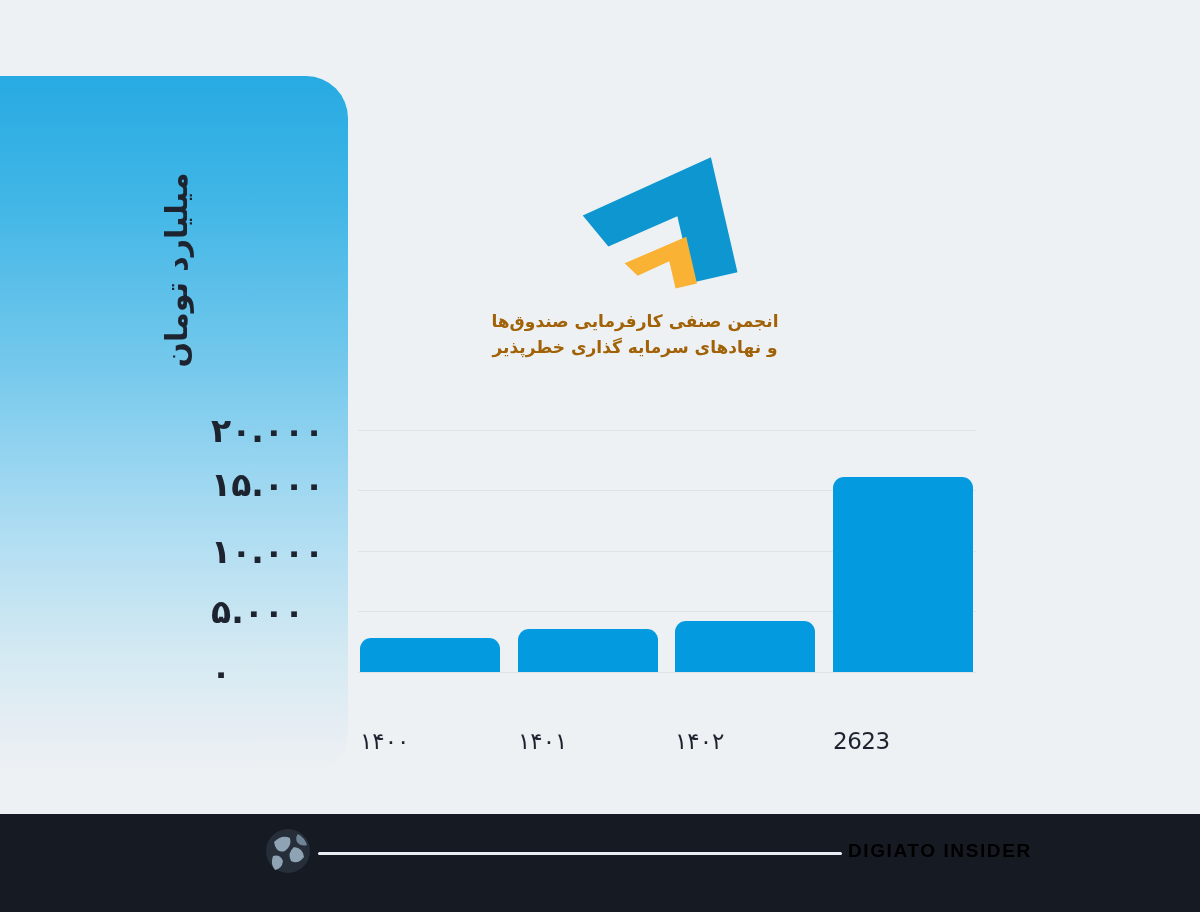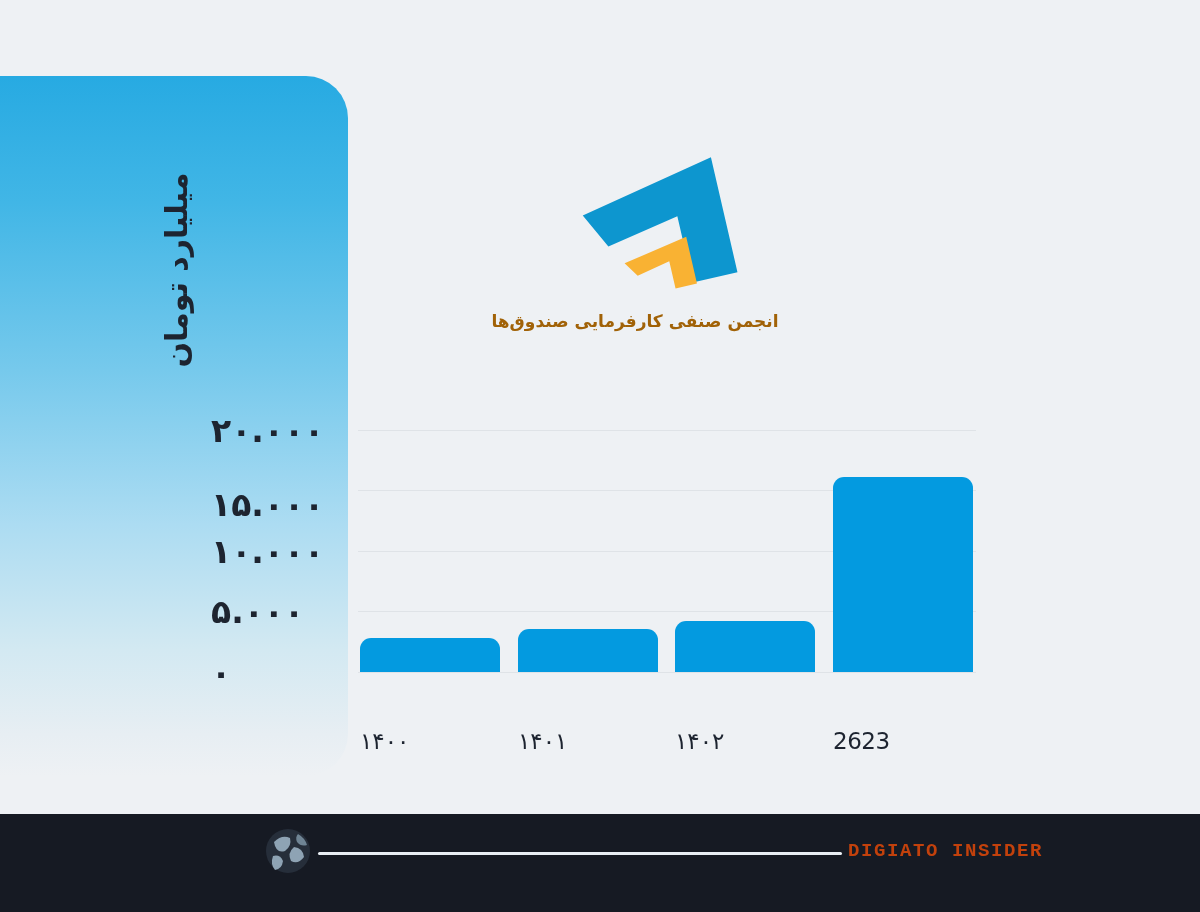--- a/index.html
+++ b/index.html
@@ -179,23 +179,23 @@
     background: #e9eef3;
     border-radius: 2px;
   }
   .footer-brand {
     position: absolute;
     left: 848px;
     top: 840px;
     font-size: 19px;
     font-weight: 700;
     letter-spacing: 1.6px;
-    color: #c2410c;
+    color: #000000;
     direction: ltr;
-    font-family: Liberation Mono, monospace;
+    font-family: Liberation Sans, sans-serif;
   }
 </style>
 </head>
 <body>
 
 <div id="stage">
 
   <div class="blue-panel"></div>
 
   <div class="y-axis-title">میلیارد تومان</div>
@@ -204,25 +204,26 @@
     <svg viewBox="0 0 228 168" width="228" height="168" aria-hidden="true">
       <g transform="rotate(-13 114 84)">
         <path d="M30 60 L168 32 L168 150 L122 150 L122 82 L48 96 Z" fill="#0d96cf"></path>
         <path d="M60 116 L126 104 L126 152 L104 152 L104 124 L70 131 Z" fill="#f9b233"></path>
       </g>
     </svg>
   </div>
 
   <div class="brand-caption">
     <span class="line">انجمن صنفی کارفرمایی صندوق‌ها</span>
+    <span class="line">و نهادهای سرمایه گذاری خطرپذیر</span>
   </div>
 
   <div class="yticks-wrap">
     <div class="ytick" style="top:10px;">۲۰.۰۰۰</div>
-    <div class="ytick" style="top:84px;margin-left:8px;">۱۵.۰۰۰</div>
+    <div class="ytick" style="top:64px;margin-left:8px;">۱۵.۰۰۰</div>
     <div class="ytick" style="top:131px;">۱۰.۰۰۰</div>
     <div class="ytick" style="top:191px;">۵.۰۰۰</div>
     <div class="ytick" style="top:252px;">۰</div>
   </div>
 
   <div class="plot">
     <div class="gridline" style="top:10px;"></div>
     <div class="gridline" style="top:70px;"></div>
     <div class="gridline" style="top:131px;"></div>
     <div class="gridline" style="top:191px;"></div>

